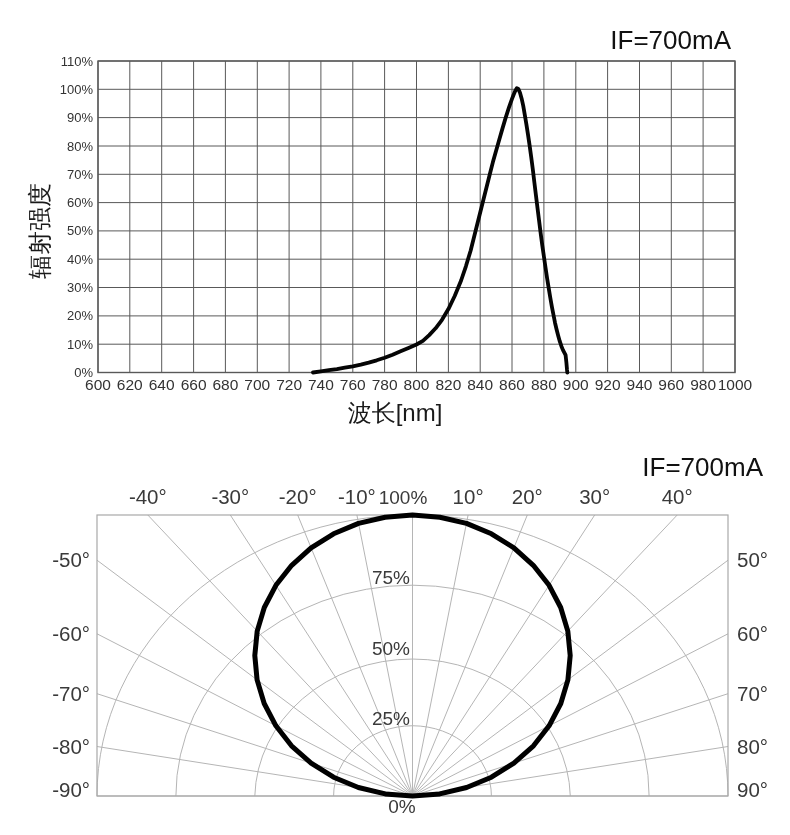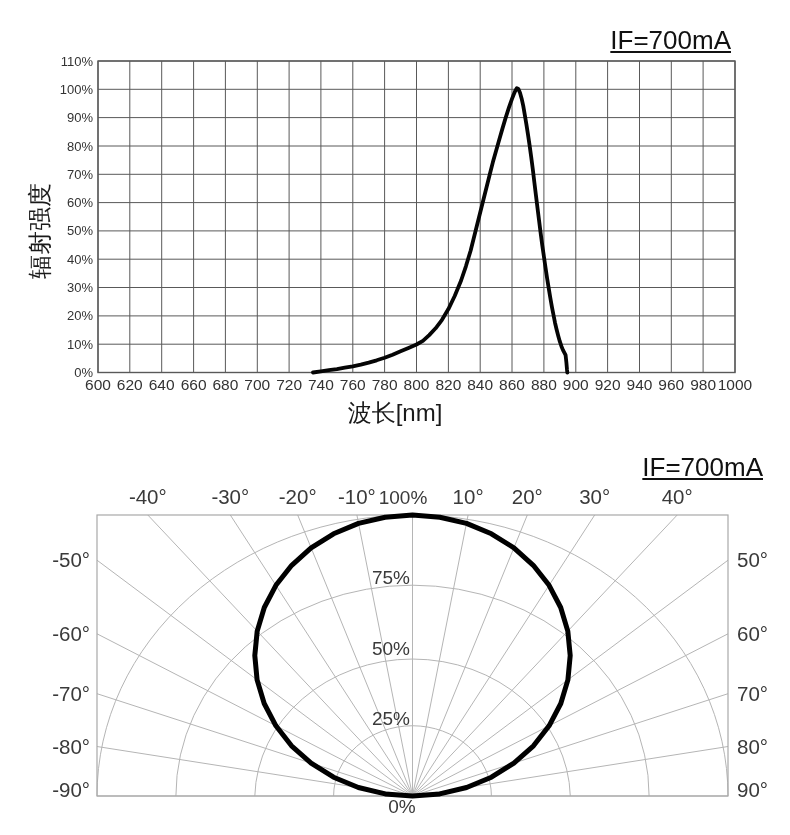--- a/index.html
+++ b/index.html
@@ -5,21 +5,21 @@
   html,body{margin:0;padding:0;background:#ffffff;}
   .page{
     position:relative;
     width:790px;height:835px;
     background:#ffffff;
     font-family:"Liberation Sans","DejaVu Sans",sans-serif;
     overflow:hidden;
   }
   .chart-layer{position:absolute;left:0;top:0;width:790px;height:835px;}
   .txt{position:absolute;white-space:nowrap;color:#1c1c1c;}
-  .if-label{font-size:26px;color:#111;text-decoration:underline;}
+  .if-label{font-size:26px;color:#111;}
   #spectral-if{top:25px;right:59px;}
   #polar-if{top:452px;right:27px;}
   #polar-title{left:51px;top:451px;font-size:25px;color:#1a1a1a;}
   #x-axis-title{left:0;top:397px;width:790px;text-align:center;font-size:24px;color:#1a1a1a;}
   #y-axis-title{
     left:40px;top:231px;font-size:24px;color:#1a1a1a;
     transform:translate(-50%,-50%) rotate(-90deg);
   }
   svg text{fill:#333333;}
   text.ytick{font-size:13px;}

